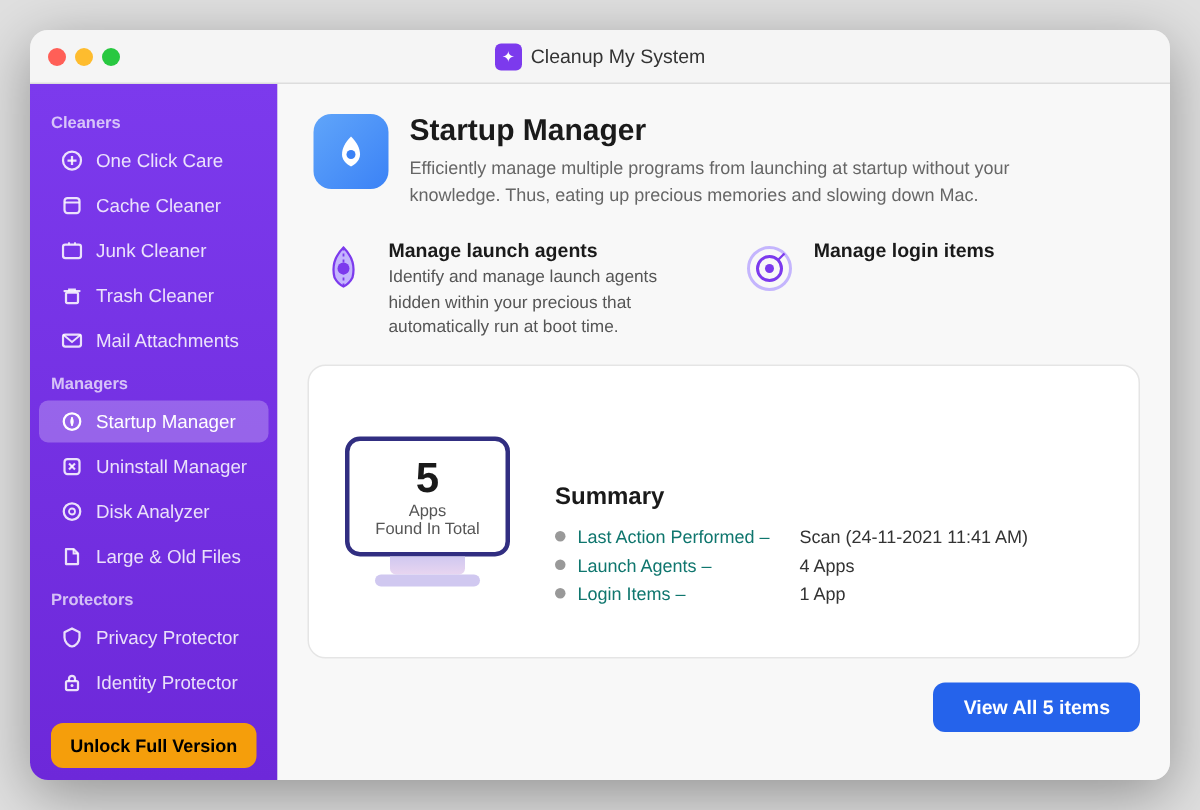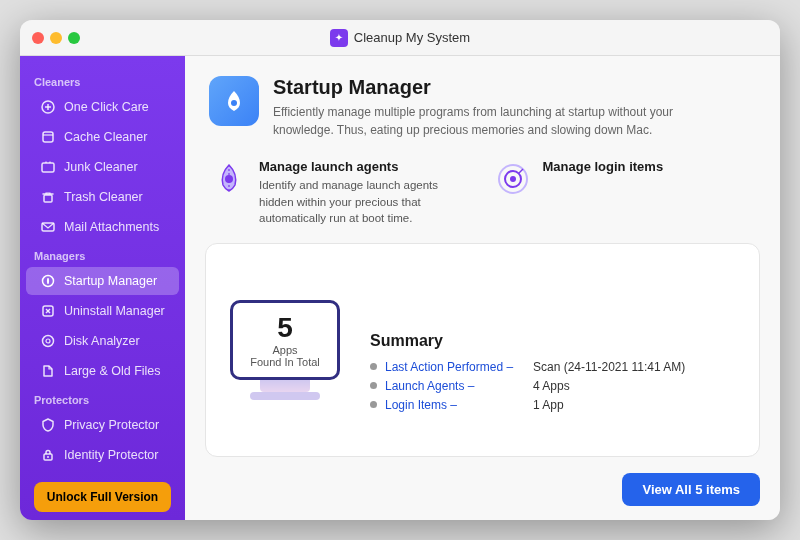--- a/index.html
+++ b/index.html
@@ -274,30 +274,30 @@
     }
     .summary-row .dot {
       width: 7px;
       height: 7px;
       background: #999;
       border-radius: 50%;
       flex-shrink: 0;
     }
     .summary-row .key {
       min-width: 140px;
-      color: #1d4ed8;
+      color: #0f766e;
     }
     .summary-row .val {
       color: #333;
       font-weight: 500;
     }
     .view-all-row {
       display: flex;
       justify-content: flex-end;
-      padding: 0 20px 14px 20px;
+      padding: 0 20px 32px 20px;
     }
     .view-all-btn {
       background: #2563eb;
       color: white;
       border: none;
       border-radius: 8px;
       padding: 9px 20px;
       font-size: 13px;
       font-weight: 600;
       cursor: pointer;

